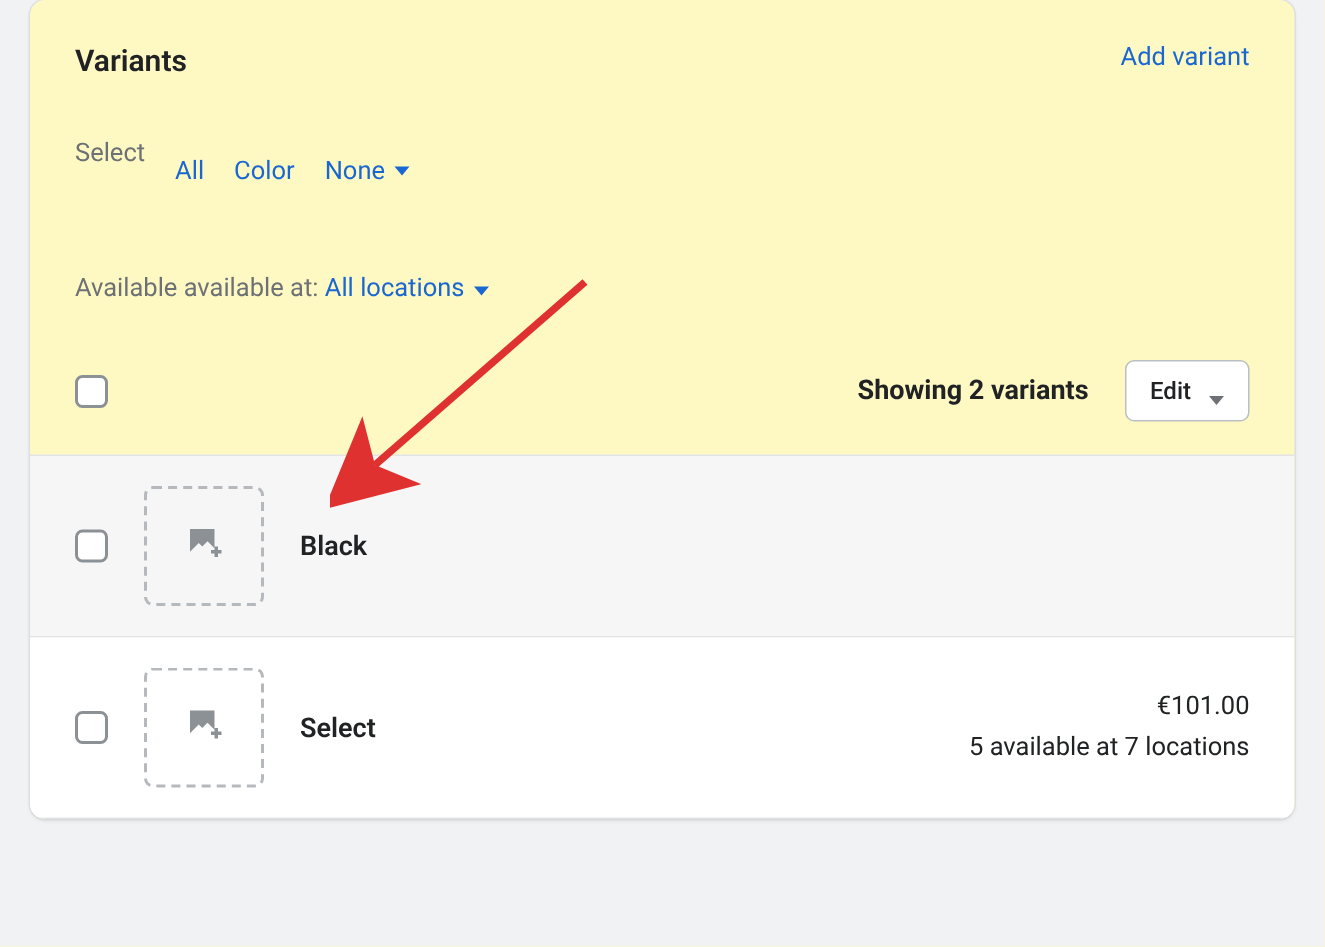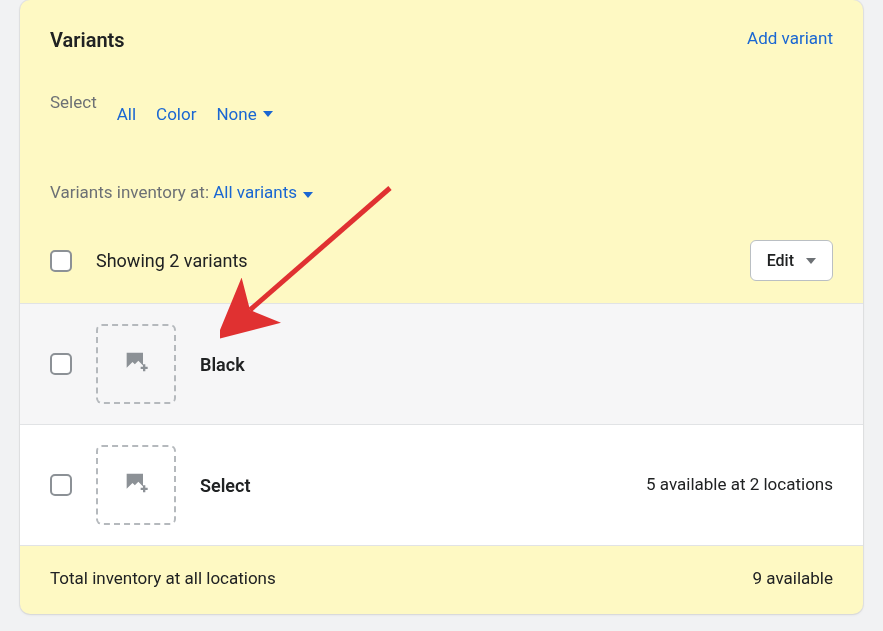--- a/index.html
+++ b/index.html
@@ -77,34 +77,35 @@
   }
   .checkbox {
     width: 22px; height: 22px;
     border: 2px solid #8c9196;
     border-radius: 5px;
     background: #fff;
     cursor: pointer;
     flex-shrink: 0;
   }
   .showing {
-    font-weight: 400;
+    font-weight: 700;
     font-size: 18px;
     flex: 1;
+    text-align: right;
   }
   .edit-btn {
     border: 1px solid #babfc3;
     background: #fff;
     border-radius: 6px;
     padding: 10px 16px;
     font-size: 16px;
     font-weight: 500;
     cursor: pointer;
     display: inline-flex;
-    align-items: center;
+    align-items: flex-end;
     gap: 10px;
   }
   .variant-row {
     display: flex;
     align-items: center;
     padding: 20px 30px;
     gap: 24px;
     border-bottom: 1px solid #e1e3e5;
     background: #fff;
   }
@@ -158,22 +159,22 @@
     <span class="muted">Select</span>
     <span class="select-opt">All</span>
     <span class="select-opt">Color</span>
     <span class="select-opt">
       <span>None</span>
       <span class="caret-down"></span>
     </span>
   </div>
 
   <div class="inventory-row">
-    <span>Variants inventory at: </span><span class="loc">
-      <span>All variants</span>
+    <span>Available available at: </span><span class="loc">
+      <span>All locations</span>
       <span class="caret-down"></span>
     </span>
   </div>
 
   <div class="header-row">
     <div class="checkbox"></div>
     <div class="showing">Showing 2 variants</div>
     <div class="edit-btn">
       <span>Edit</span>
       <span class="caret-down gray"></span>
@@ -196,29 +197,26 @@
         <div class="checkbox"></div>
         <div class="thumb">
           <span><svg viewBox="0 0 24 24" fill="currentColor">
               <path d="M4 4h14v11l-4-4-3 3-2-2-5 5V4z"></path>
               <circle cx="8" cy="8" r="1.6"></circle>
               <path d="M20 16h2v2h-2v2h-2v-2h-2v-2h2v-2h2v2z"></path>
             </svg></span>
         </div>
         <div class="variant-name">Select</div>
         <div class="variant-right">
-          <div>5 available at 2 locations</div>
+          <div>€101.00</div>
+          <div>5 available at 7 locations</div>
         </div>
       </div>
     </div>
 
-  <div class="footer-row">
-    <span>Total inventory at all locations</span>
-    <span>9 available</span>
-  </div>
 
   <svg class="arrow-svg" style="left:200px; top:170px;" width="200" height="170">
     <defs>
       <marker id="ah" markerWidth="12" markerHeight="12" refX="3" refY="6" orient="auto">
         <path d="M0,0 L12,6 L0,12 L3,6 Z" fill="#e03131"></path>
       </marker>
     </defs>
     <line x1="170" y1="18" x2="30" y2="140" stroke="#e03131" stroke-width="5" marker-end="url(#ah)"></line>
   </svg>
 

